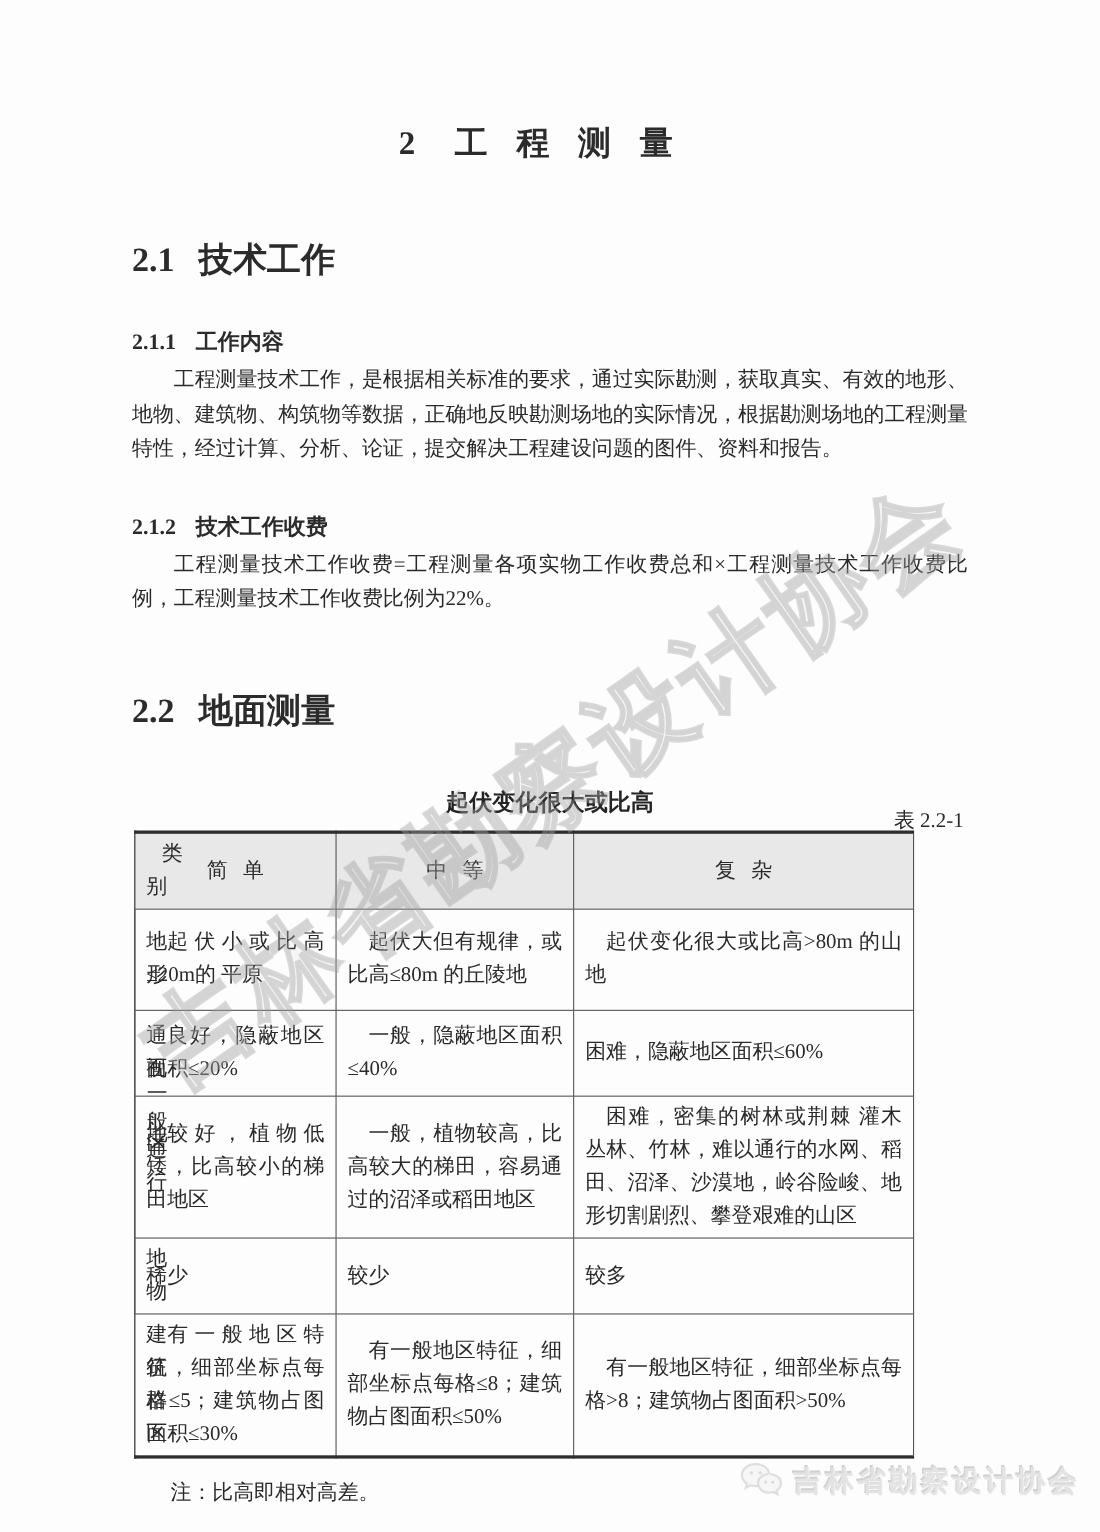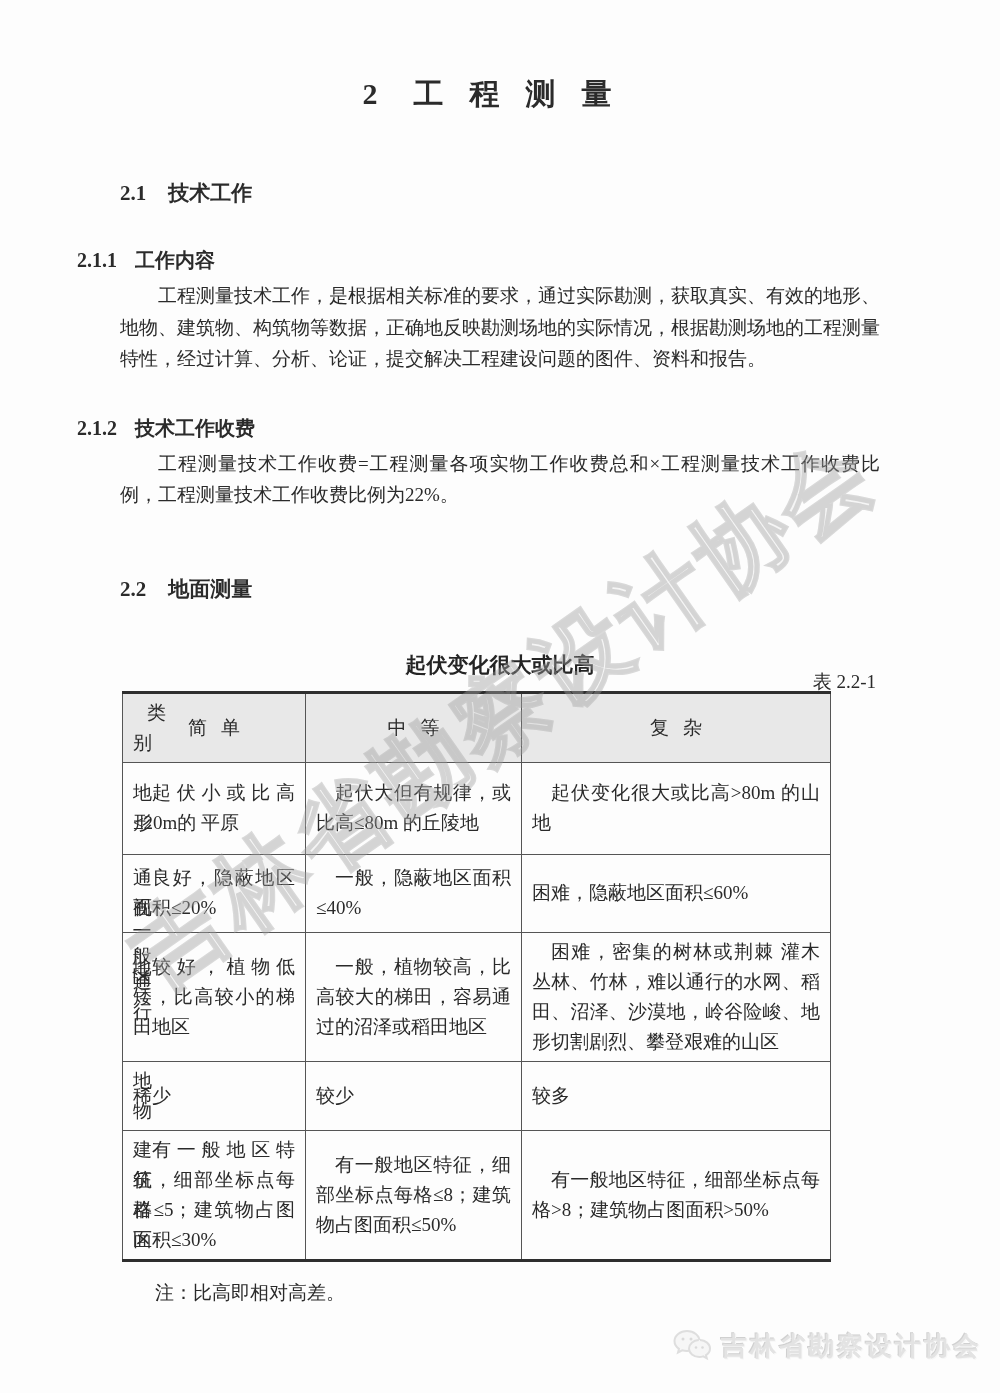--- a/index.html
+++ b/index.html
@@ -27,40 +27,40 @@
     white-space: nowrap;
     color: rgba(176, 176, 176, 0.10);
     -webkit-text-stroke: 2.5px rgba(158, 158, 158, 0.38);
     pointer-events: none;
     z-index: 6;
   }
 
   .content { position: relative; z-index: 2; }
 
   .main-title {
-    padding-top: 74px;
+    padding-top: 110px;
     text-align: center;
     font-size: 30px;
     font-weight: 700;
     color: #2b2b2b;
   }
   .main-title .num { margin-right: 26px; }
   .main-title .ttl { letter-spacing: 26px; margin-left: 10px; }
 
   .h2 {
     margin: 0 120px;
     margin-top: 64px;
-    font-size: 21px;
+    font-size: 31px;
     font-weight: 700;
     color: #2b2b2b;
   }
   .h2 .num { margin-right: 22px; }
 
   .h3 {
-    margin: 0 77px;
+    margin: 0 120px;
     margin-top: 40px;
     font-size: 20px;
     font-weight: 700;
     color: #2b2b2b;
   }
   .h3 .num { margin-right: 18px; }
 
   .para {
     margin: 6px 120px 0 120px;
     width: 760px;

